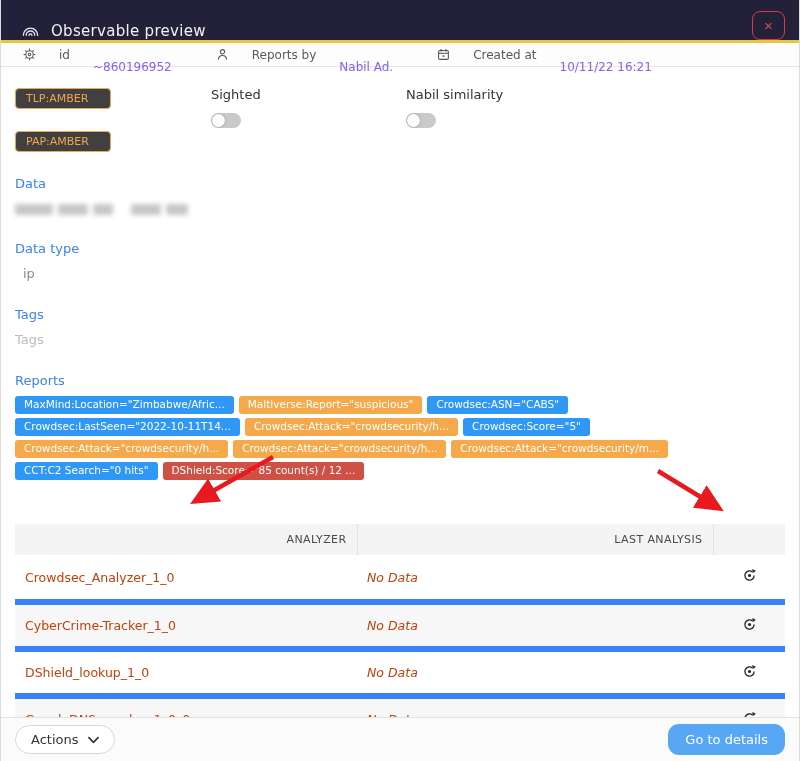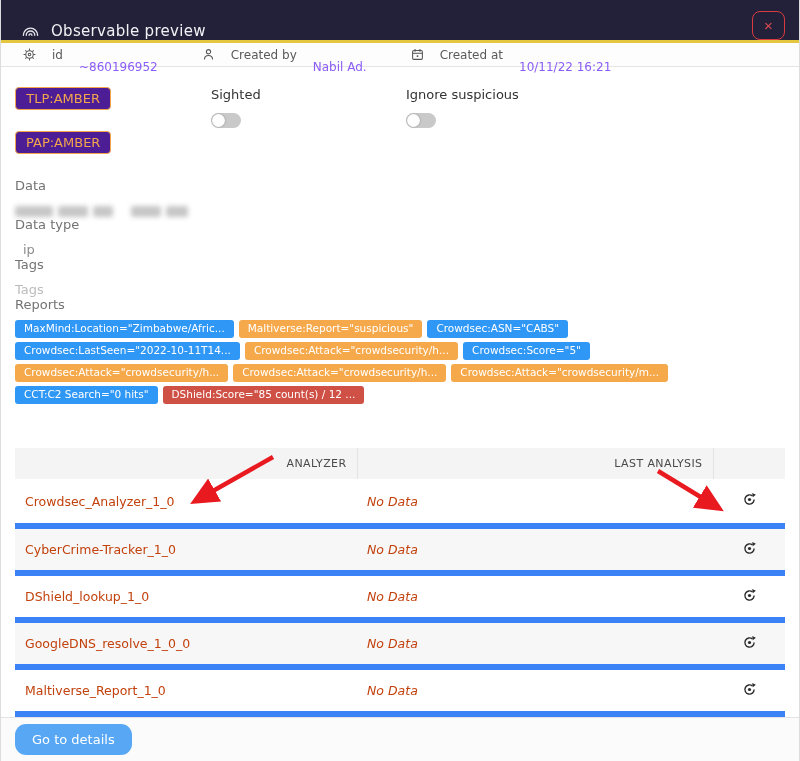--- a/index.html
+++ b/index.html
@@ -13,38 +13,38 @@
   .hdr-icon { display:flex; align-items:center; margin-left:8px; }
   .hdr-title { color:#f2f2f5; font-size:15px; letter-spacing:.3px; margin-left:11px; font-weight:500; }
   .close-btn { margin-left:auto; width:33px; height:29px; border:1.5px solid #d93a40; border-radius:8px;
                background:transparent; color:#e04a50; font-size:15px; line-height:1; cursor:pointer;
                display:flex; align-items:center; justify-content:center; margin-right:2px; }
   .accent-line { height:3px; background:#e4c63f; }
 
   
   .meta-bar { height:24px; background:#fdfdfd; border-bottom:1px solid #e5e5e5;
               display:flex; align-items:center; padding-left:22px; font-size:12px; color:#4c4c4c; }
-  .meta-group { display:flex; align-items:center; gap:16px; margin-right:44px; }
+  .meta-group { display:flex; align-items:center; gap:23px; margin-right:44px; }
   .meta-label { color:#5a5a5a; }
   .meta-value { color:#8b5cf6;margin-top:25px; }
   .meta-ic { display:flex; align-items:center; }
 
   
   .body { padding:0 14px; }
   .top-grid { display:grid; grid-template-columns:196px 195px 190px 1fr; margin-top:20px; }
-  .badge { display:inline-block; min-width:96px; text-align:right; border:1.6px solid #f2a54c;
-           color:#f2a54c; font-size:13px; padding:3px 10px; border-radius:4px; background:#4c1d95; cursor:pointer; }
+  .badge { display:inline-block; min-width:96px; text-align:left; border:1.6px solid #f2a54c;
+           color:#f2a54c; font-size:11px; padding:3px 10px; border-radius:4px; background:#404040; cursor:pointer; }
   .badge + .badge-gap { height:21px; }
   .toggle-label { font-size:13px; color:#333; font-weight:500; }
   .switch { margin-top:11px; width:30px; height:15px; background:#c9c9c9; border-radius:8px; position:relative; cursor:pointer; }
   .switch .knob { position:absolute; left:1px; top:1px; width:13px; height:13px; border-radius:50%;
                   background:#fdfdfd; box-shadow:0 0 2px rgba(0,0,0,.35); }
 
-  .field-label { font-size:13px; color:#737373; font-weight:500; }
-  .mt24{margin-top:24px;} .mt26{}
+  .field-label { font-size:13px; color:#3b82f6; font-weight:500; }
+  .mt24{margin-top:24px;} .mt26{margin-top:26px;}
   .blur-row { margin-top:13px; display:flex; gap:5px; align-items:center; }
   .blob { height:11px; background:#c6c6c6; border-radius:2px; filter:blur(2.5px); display:inline-block; }
   .field-value { margin-top:10px; font-size:13px; color:#8d8d8d;margin-left:8px; }
   .placeholder { margin-top:10px; font-size:13px; color:#bcbcbc; }
 
   .pills { margin-top:8px; display:flex; flex-wrap:wrap; gap:4px 5px; max-width:772px; }
   .pill { color:#fff; font-size:10.5px; padding:2px 9px 3px; border-radius:3px; line-height:13px; white-space:nowrap; }
   .pill[data-color="blue"]   { background:#2f97f6; }
   .pill[data-color="orange"] { background:#f6a94b; }
   .pill[data-color="red"]    { background:#cf5045; }
@@ -112,21 +112,21 @@
       <span class="meta-label">id</span>
       <span class="meta-value">~860196952</span>
     </span>
     <span class="meta-group">
       <span class="meta-ic">
         <svg width="13" height="13" viewBox="0 0 16 16" fill="none" stroke="#555" stroke-width="1.3">
           <circle cx="8" cy="4.6" r="2.6"></circle>
             <path d="M3 14.2c0-3 2.2-5 5-5s5 2 5 5"></path>
         </svg>
       </span>
-      <span class="meta-label">Created by</span>
+      <span class="meta-label">Reports by</span>
       <span class="meta-value">Nabil Ad.</span>
     </span>
     <span class="meta-group">
       <span class="meta-ic">
         <svg width="13" height="13" viewBox="0 0 16 16" fill="none" stroke="#555" stroke-width="1.3">
           <rect x="2" y="3" width="12" height="11" rx="1.5"></rect>
           <line x1="5" y1="1.3" x2="5" y2="4.5"></line>
             <line x1="11" y1="1.3" x2="11" y2="4.5"></line>
           <line x1="2" y1="6.5" x2="14" y2="6.5"></line>
             <rect x="7" y="9" width="2" height="2" fill="#555" stroke="none"></rect>
@@ -145,21 +145,21 @@
         <div class="badge-gap"></div>
         <span class="badge">PAP:AMBER</span>
       </div>
       <div>
         <div class="toggle-label">Sighted</div>
         <div class="switch">
             <div class="knob"></div>
           </div>
       </div>
       <div>
-        <div class="toggle-label">Ignore suspicious</div>
+        <div class="toggle-label">Nabil similarity</div>
         <div class="switch">
             <div class="knob"></div>
           </div>
       </div>
     </div>
 
     <div class="field-label mt24">Data</div>
     <div class="blur-row">
       <span class="blob" style="width:38px;"></span>
         <span class="blob" style="width:30px;"></span>
@@ -262,16 +262,24 @@
     <defs>
       <marker id="ah" markerWidth="6.4" markerHeight="6" refX="4.6" refY="3" orient="auto">
         <path d="M0,0 L6.4,3 L0,6 z" fill="#e8191f"></path>
       </marker>
     </defs>
     <line x1="272" y1="457" x2="196" y2="500" stroke="#e8191f" stroke-width="4.4" marker-end="url(#ah)"></line>
     <line x1="657" y1="471" x2="716" y2="507" stroke="#e8191f" stroke-width="4.4" marker-end="url(#ah)"></line>
   </svg>
 
   <div class="modal-footer">
+    <button class="actions-btn">
+      <span>Actions</span>
+      <span style="display:flex;">
+        <svg width="11" height="8" viewBox="0 0 12 8">
+            <polyline points="1,1.5 6,6.5 11,1.5" fill="none" stroke="#333" stroke-width="1.8" stroke-linecap="round" stroke-linejoin="round"></polyline>
+          </svg>
+      </span>
+    </button>
     <button class="details-btn">Go to details</button>
   </div>
 
 </div>
 
 </body></html>

